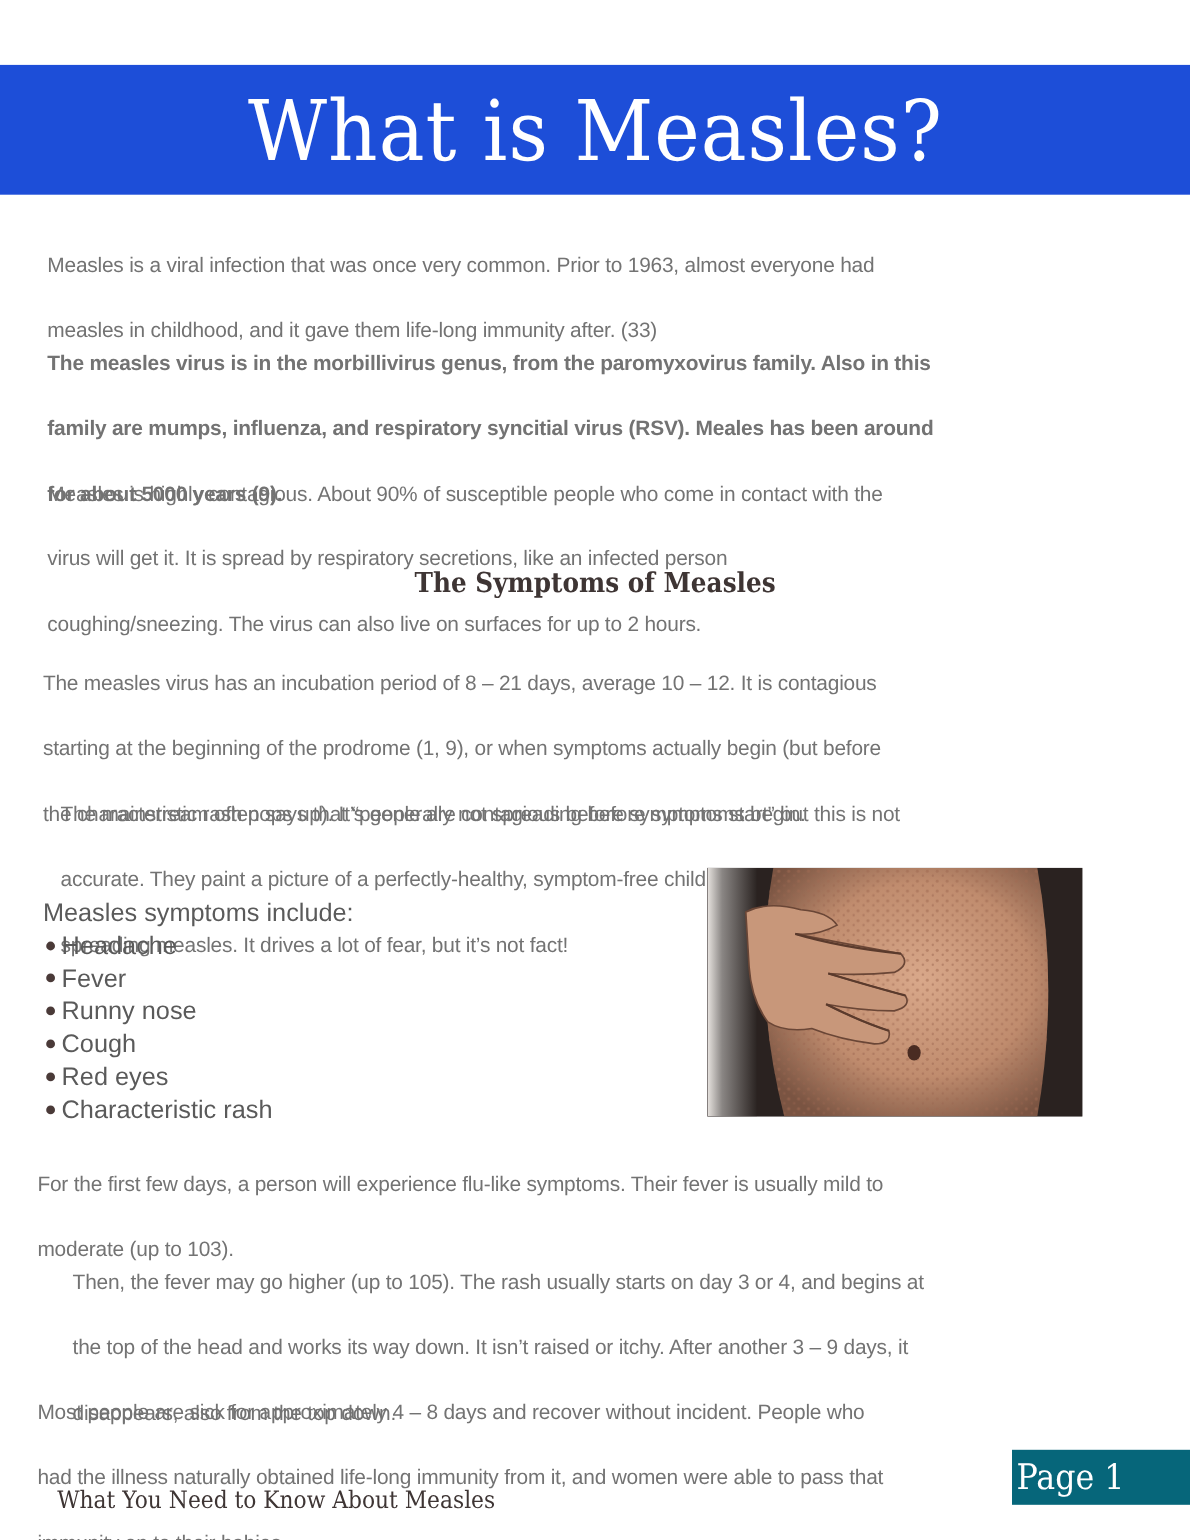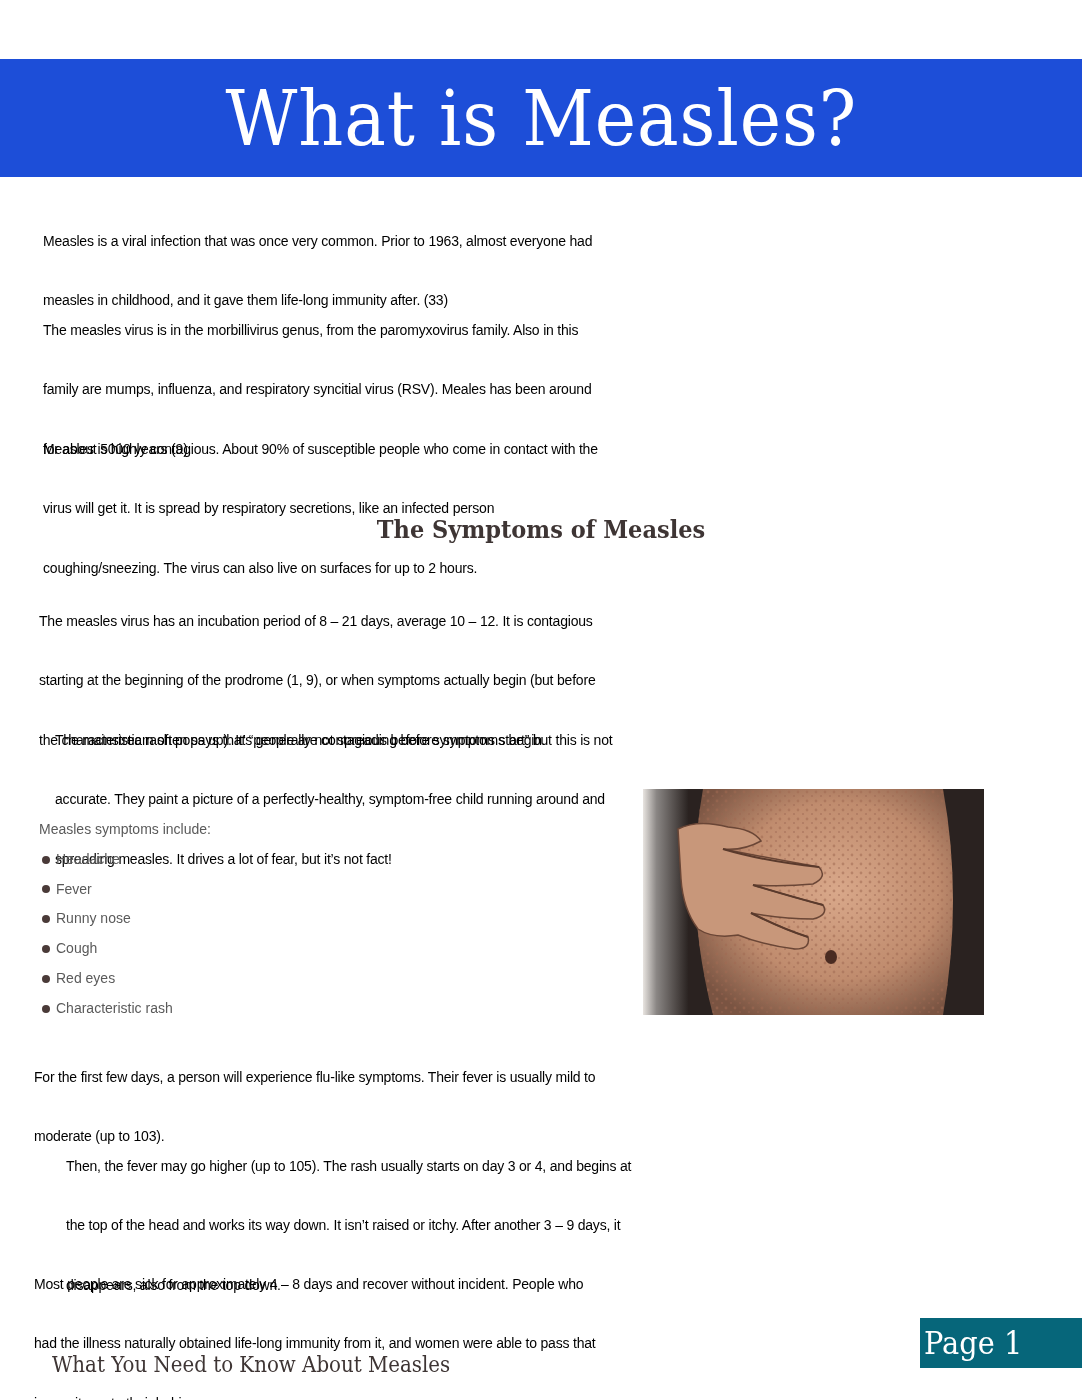--- a/index.html
+++ b/index.html
@@ -11,33 +11,33 @@
     background: #1d4ed8;
     display: flex; align-items: center; justify-content: center;
   }
   .banner-title {
     font-family: "DejaVu Serif", serif;
     color: #ffffff; font-size: 76px; letter-spacing: 1px; font-weight: normal;
     transform: scaleX(0.92);
   }
 
   .para {
-    position: absolute; font-size: 14px; line-height: 29.7px; color: #000000;
+    position: absolute; font-size: 19px; line-height: 29.7px; color: #737373;
     letter-spacing: -0.2px; white-space: pre-line;
     font-family: "Liberation Sans", sans-serif;
   }
   .para .ln { display: block; white-space: nowrap; }
 
   .section-heading {
     position: absolute; left: 0; width: 1082px; top: 515px; text-align: center;
     font-family: "DejaVu Serif", serif; font-size: 25px; color: #3e3534;
     transform: scaleX(0.9);
   }
 
-  .symptom-list { position: absolute; left: 39px; top: 815px; font-family: "Liberation Sans", sans-serif; font-size: 14px; line-height: 29.8px; color: #5a5a5a; }
+  .symptom-list { position: absolute; left: 39px; top: 815px; font-family: "Liberation Sans", sans-serif; font-size: 23px; line-height: 29.8px; color: #5a5a5a; }
   .symptom-list .intro { display: block; }
   .symptom-list ul { list-style: none; }
   .symptom-list li { display: flex; align-items: center; }
   .bullet { display: inline-block; width: 8px; height: 8px; border-radius: 50%; background: #4a3a38; margin-right: 6px; margin-left: 3px; }
 
   .photo {
     position: absolute; left: 643px; top: 789px; width: 341px; height: 226px; overflow: hidden;
     background: #2a2220;
   }
   .photo svg { display: block; }
@@ -56,21 +56,21 @@
 <body>
 
 <header class="banner">
   <h1 class="banner-title">What is Measles?</h1>
 </header>
 
 <p class="para" style="left:43px; top:197px;">
   <span class="ln">Measles is a viral infection that was once very common.  Prior to 1963, almost everyone had</span>
   <span class="ln">measles in childhood, and it gave them life-long immunity after. (33)</span>
 </p>
-<p class="para" style="left:43px; top:286px;">
+<p class="para" style="left:43px; top:286px;font-weight:bold;">
   <span class="ln">The measles virus is in the morbillivirus genus, from the paromyxovirus family.  Also in this</span>
   <span class="ln">family are mumps, influenza, and respiratory syncitial virus (RSV).  Meales has been around</span>
   <span class="ln">for about 5000 years (9).</span>
 </p>
 <p class="para" style="left:43px; top:405px;">
   <span class="ln">Measles is highly contagious. About 90% of susceptible people who come in contact with the</span>
   <span class="ln">virus will get it.  It is spread by respiratory secretions, like an infected person</span>
   <span class="ln">coughing/sneezing.  The virus can also live on surfaces for up to 2 hours.</span>
 </p>
 

